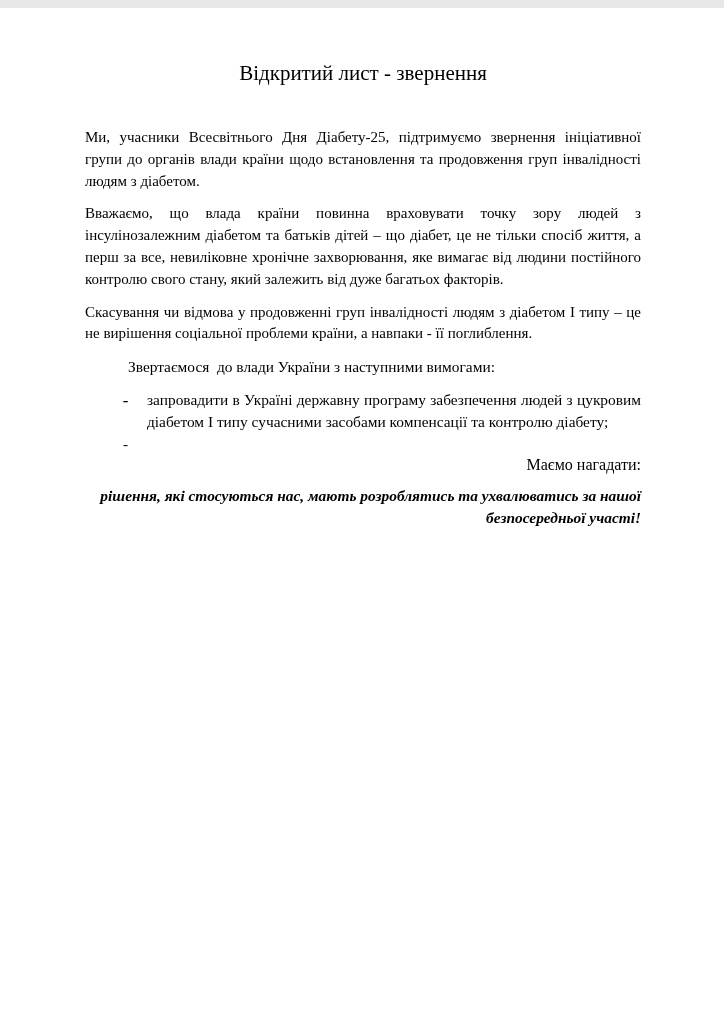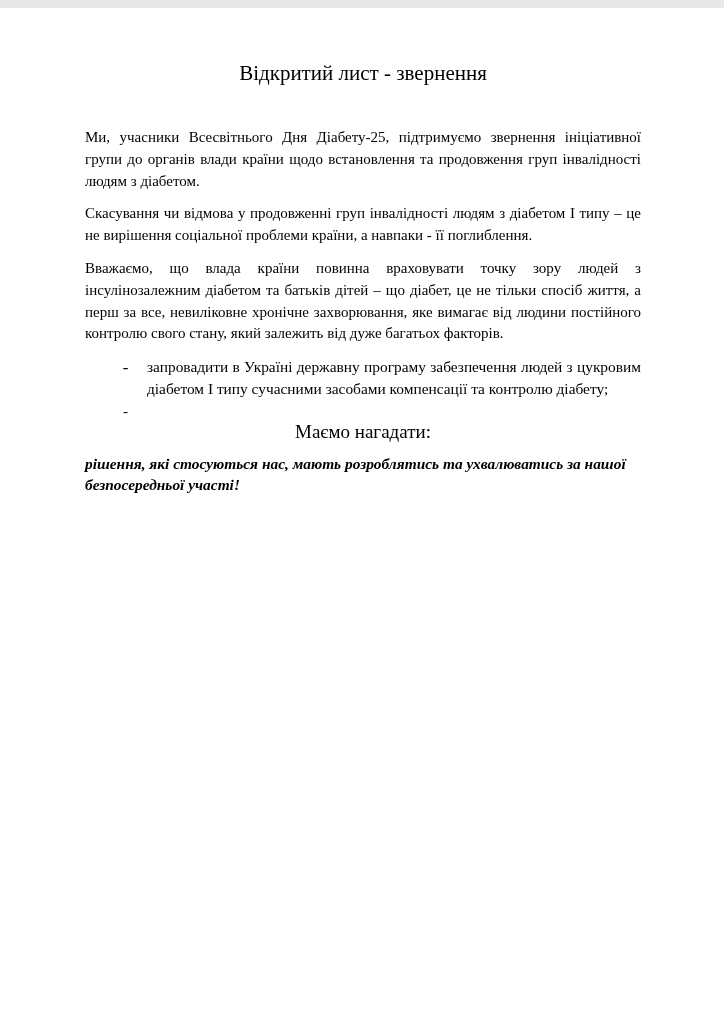--- a/index.html
+++ b/index.html
@@ -51,47 +51,48 @@
     font-size: 15.4px;
     line-height: 21.8px;
     text-align: justify;
   }
   ul.demands li .marker {
     position: absolute;
     left: 0;
     top: 0;
   }
   .reminder-heading {
-    font-size: 19px;
+    font-size: 16px;
     line-height: 21.8px;
-    text-align: center;
+    text-align: right;
     margin: 21px 0 10px 0;
     font-weight: 400;
   }
   .reminder-statement {
     font-size: 15.4px;
     line-height: 21.8px;
-    text-align: left;
+    text-align: right;
     font-weight: 700;
     font-style: italic;
     margin: 0;
   }
 </style>
 </head>
 <body>
 
 <div class="page">
   <div class="content">
 
     <h1 class="title">Відкритий лист - звернення</h1>
 
     <p class="para">Ми, учасники Всесвітнього Дня Діабету-25, підтримуємо звернення ініціативної групи до органів влади країни щодо встановлення та продовження груп інвалідності людям з діабетом.</p>
+    <p class="para">Вважаємо, що влада країни повинна враховувати точку зору людей з інсулінозалежним діабетом та батьків дітей – що діабет, це не тільки спосіб життя, а перш за все, невиліковне хронічне захворювання, яке вимагає від людини постійного контролю свого стану, який залежить від дуже багатьох факторів.</p>
     <p class="para">Скасування чи відмова у продовженні груп інвалідності людям з діабетом І типу – це не вирішення соціальної проблеми країни, а навпаки - її поглиблення.</p>
-    <p class="para">Вважаємо, що влада країни повинна враховувати точку зору людей з інсулінозалежним діабетом та батьків дітей – що діабет, це не тільки спосіб життя, а перш за все, невиліковне хронічне захворювання, яке вимагає від людини постійного контролю свого стану, який залежить від дуже багатьох факторів.</p>
 
+    <p class="appeal">Звертаємося&nbsp; до влади України з наступними вимогами:</p>
 
     <ul class="demands">
       <li>
         <span class="marker">-</span>
       </li>
       <li>
         <span class="marker">-</span>
         <span>запровадити в Україні державну програму забезпечення людей з цукровим діабетом І типу сучасними засобами компенсації та контролю діабету;</span>
       </li>
       <li>

